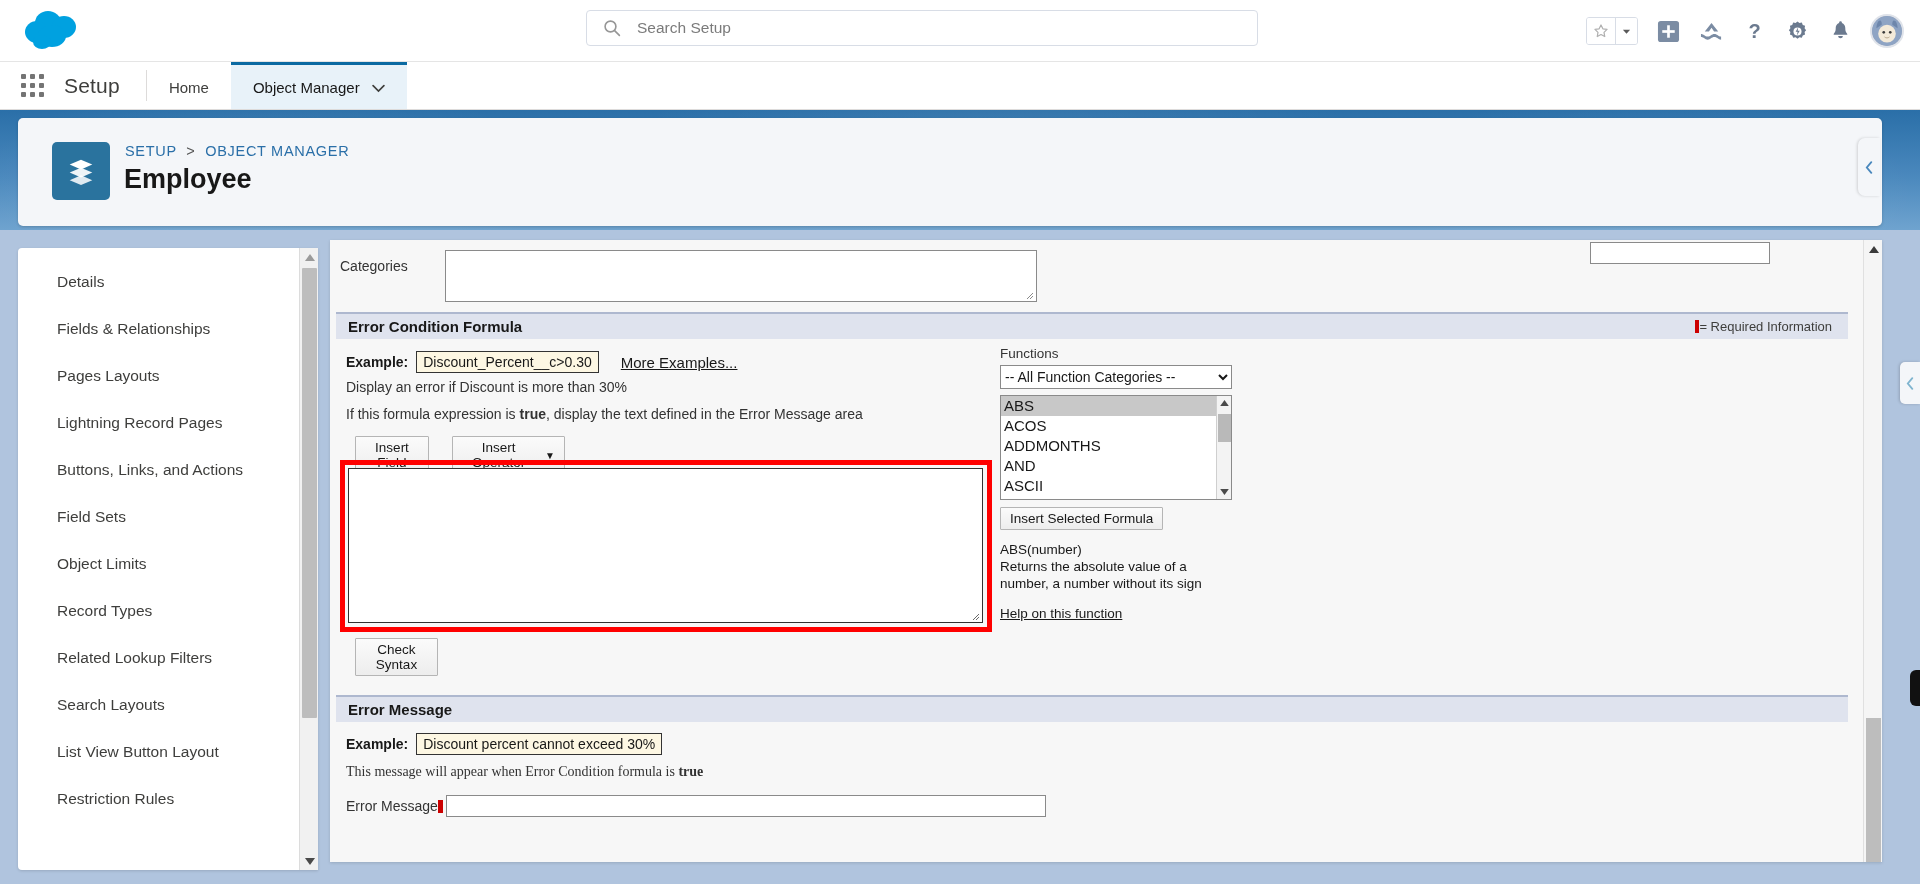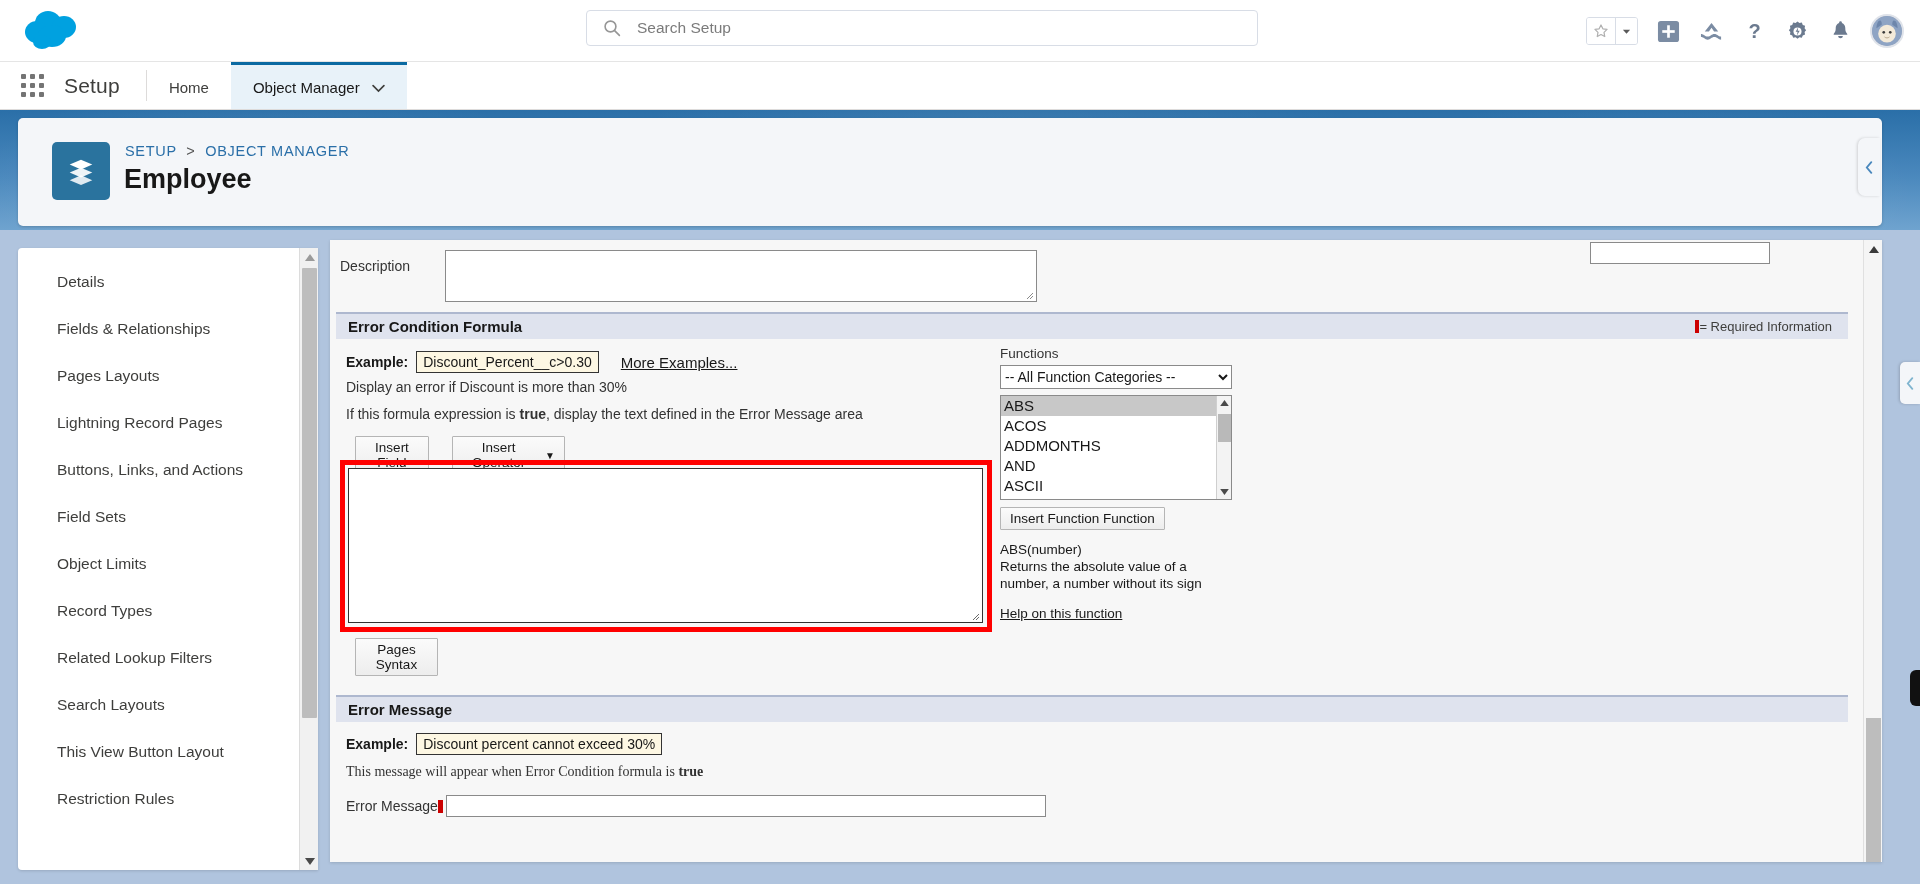--- a/index.html
+++ b/index.html
@@ -520,21 +520,21 @@
       <div class="sb-item">
           <span>Record Types</span>
         </div>
       <div class="sb-item">
           <span>Related Lookup Filters</span>
         </div>
       <div class="sb-item">
           <span>Search Layouts</span>
         </div>
       <div class="sb-item">
-          <span>This View Button Layout</span>
+          <span>List View Button Layout</span>
         </div>
       <div class="sb-item">
           <span>Restriction Rules</span>
         </div>
     </div>
     <div class="sb-scroll">
       <div class="sb-arrow-up">
         <svg viewBox="0 0 10 7" width="10" height="7">
             <path d="M5 0l5 7H0z" fill="#9a9a9a"></path>
           </svg>
@@ -545,21 +545,21 @@
             <path d="M5 7L0 0h10z" fill="#4a4a4a"></path>
           </svg>
       </div>
     </div>
   </div>
 
   <div class="main-panel">
     <div class="main-inner">
 
       <div class="desc-row" style="width:1500px;height:62px;">
-        <div class="desc-label">Description</div>
+        <div class="desc-label">Categories</div>
         <div class="desc-box">
           <svg class="desc-grip" viewBox="0 0 9 9">
             <path d="M8 2L2 8M8 5L5 8" stroke="#8a8a8a" stroke-width="1" fill="none"></path>
           </svg>
         </div>
         <div class="cut-input"></div>
       </div>
 
       <div class="sec-header" style="top:72px;">
         <span class="sec-title">Error Condition Formula</span>
@@ -585,21 +585,21 @@
         <span style="font-size:10px;">▼</span>
       </button>
 
       <div class="redbox" style="left:10px;top:220px;width:652px;height:172px;"></div>
       <div class="formula-area" style="left:18px;top:228px;width:635px;height:155px;">
         <svg class="ta-grip" viewBox="0 0 9 9">
           <path d="M8 2L2 8M8 5L5 8" stroke="#6a6a6a" stroke-width="1" fill="none"></path>
         </svg>
       </div>
 
-      <button class="btn" style="position:absolute;left:25px;top:398px;width:83px;">Pages Syntax</button>
+      <button class="btn" style="position:absolute;left:25px;top:398px;width:83px;">Check Syntax</button>
 
       <div style="position:absolute;left:670px;top:106px;">
         <div class="fn-label">Functions</div>
         <select class="fn-select" style="margin-top:4px;">
           <option>-- All Function Categories --</option>
           <option>Date/Time</option>
           <option>Logical</option>
           <option>Math</option>
           <option>Text</option>
           <option>Summary</option>
@@ -621,21 +621,21 @@
             </div>
             <div class="fn-sb-thumb"></div>
             <div class="fn-sb-dn">
               <svg viewBox="0 0 10 7" width="9" height="6">
                   <path d="M5 7L0 0h10z" fill="#4a4a4a"></path>
                 </svg>
             </div>
           </div>
         </div>
 
-        <button class="btn" style="margin-top:7px;">Insert Function Function</button>
+        <button class="btn" style="margin-top:7px;">Insert Selected Formula</button>
 
         <div class="fn-help" style="margin-top:11px;width:220px;">
           <div>ABS(number)</div>
           <div>Returns the absolute value of a number, a number without its sign</div>
         </div>
         <div class="fn-help-link" style="margin-top:14px;">Help on this function</div>
       </div>
 
       <div class="sec-header" style="top:455px;">
         <span class="sec-title">Error Message</span>

